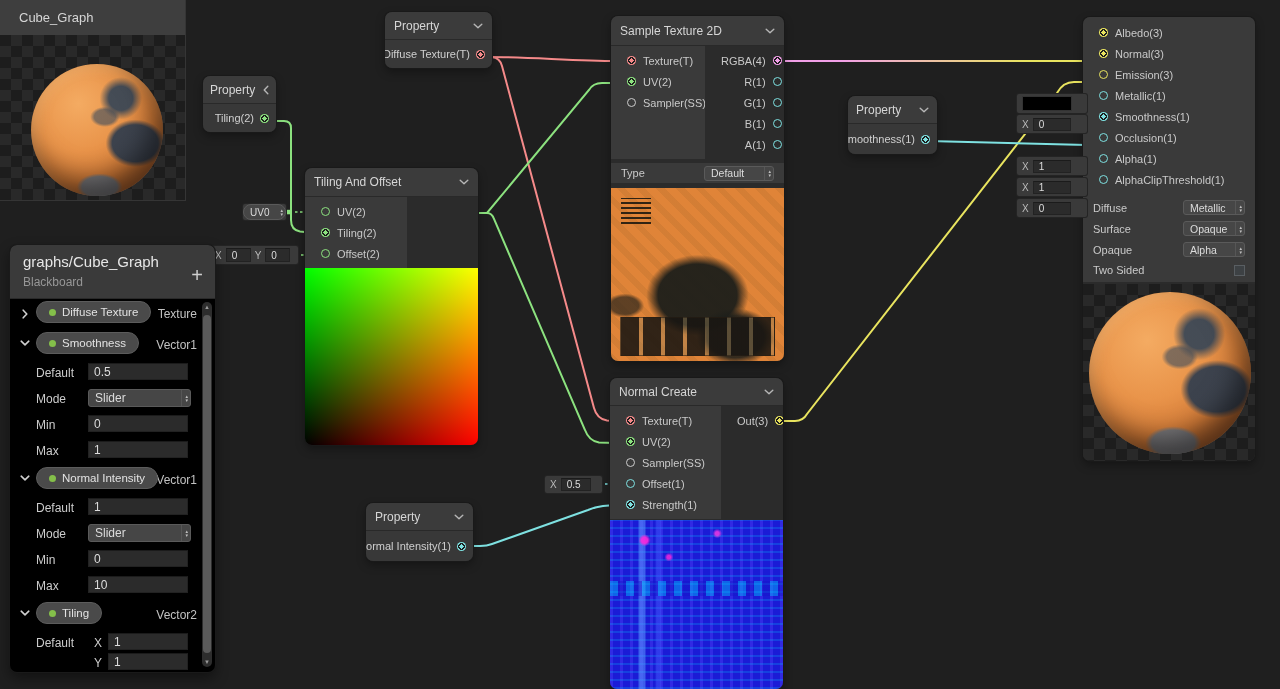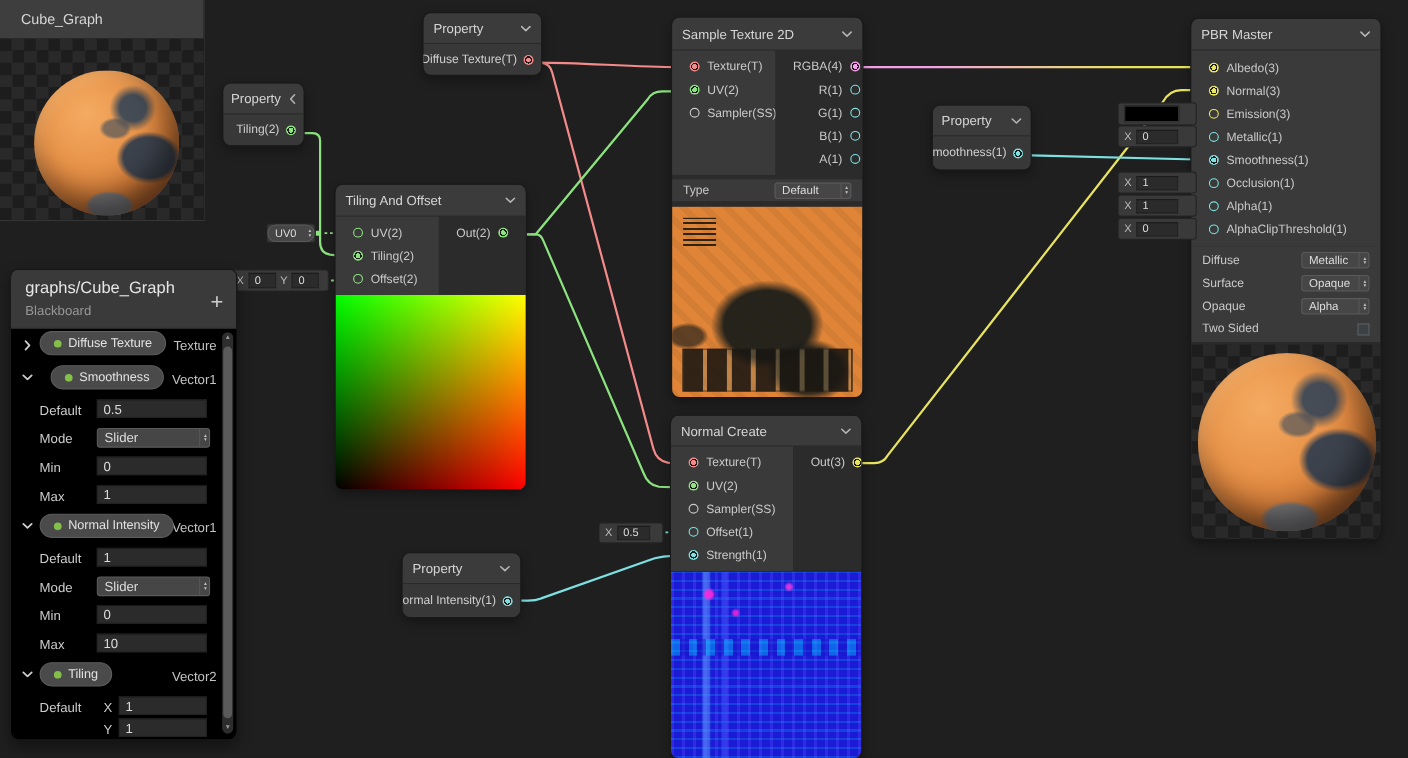--- a/index.html
+++ b/index.html
@@ -204,26 +204,20 @@
           </div>
         <div class="prow">
             <span class="dot f" style="--c:#8ce27f"></span>
             <span>Tiling(2)</span>
           </div>
         <div class="prow">
             <span class="dot h" style="--c:#8ce27f"></span>
             <span>Offset(2)</span>
           </div>
       </div>
-      <div class="outcol">
-        <div class="prow out">
-            <span>Out(2)</span>
-            <span class="dot f" style="--c:#8ce27f"></span>
-          </div>
-      </div>
     </div>
     <div class="tex-uvgrad" style="width:173px;height:177px;"></div>
   </div>
 
   <div class="node" style="left:611px;top:16px;width:173px;">
     <div class="nhead" style="height:30px;">
       <span>Sample Texture 2D</span>
       <svg class="chev" width="10" height="6" viewBox="0 0 10 6">
           <polyline points="1.2,1.2 5,4.8 8.8,1.2" fill="none" stroke="#b5b5b5" stroke-width="1.4" stroke-linecap="round" stroke-linejoin="round"></polyline>
         </svg>
@@ -316,26 +310,20 @@
             <span>Out(3)</span>
             <span class="dot f" style="--c:#e9e45f"></span>
           </div>
       </div>
     </div>
     <div class="gap" style="height:1px;"></div>
     <div class="tex-normal" style="width:173px;height:169px;"></div>
   </div>
 
   <div class="node" style="left:1083px;top:17px;width:172px;">
-    <div class="nhead">
-      <span>PBR Master</span>
-      <svg class="chev" width="10" height="6" viewBox="0 0 10 6">
-          <polyline points="1.2,1.2 5,4.8 8.8,1.2" fill="none" stroke="#b5b5b5" stroke-width="1.4" stroke-linecap="round" stroke-linejoin="round"></polyline>
-        </svg>
-    </div>
     <div class="incol" style="padding:5px 0;">
       <div class="prow">
           <span class="dot f" style="--c:#e9e45f"></span>
           <span>Albedo(3)</span>
         </div>
       <div class="prow">
           <span class="dot f" style="--c:#e9e45f"></span>
           <span>Normal(3)</span>
         </div>
       <div class="prow">
@@ -469,21 +457,21 @@
     <span class="btype" style="top:62px;">Texture</span>
     <div class="pill" style="left:26px;top:56px;">
       <span class="pdot"></span>
       <span>Diffuse Texture</span>
     </div>
 
     <svg class="abs chev" style="left:10px;top:95px;" width="10" height="6" viewBox="0 0 10 6">
         <polyline points="1.2,1.2 5,4.8 8.8,1.2" fill="none" stroke="#cfcfcf" stroke-width="1.6" stroke-linecap="round" stroke-linejoin="round"></polyline>
       </svg>
     <span class="btype" style="top:93px;">Vector1</span>
-    <div class="pill" style="left:36px;top:87px;">
+    <div class="pill" style="left:26px;top:87px;">
       <span class="pdot"></span>
       <span>Smoothness</span>
     </div>
     <span class="blabel" style="top:121px;">Default</span>
     <div class="fld abs" style="left:78px;top:118px;width:100px;height:17px;font-size:12px;">0.5</div>
     <span class="blabel" style="top:147px;">Mode</span>
     <div class="dd abs" style="left:78px;top:144px;width:103px;height:18px;font-size:12px;">
       <span>Slider</span>
       <span class="dd-arr">
           <i>▴</i>

